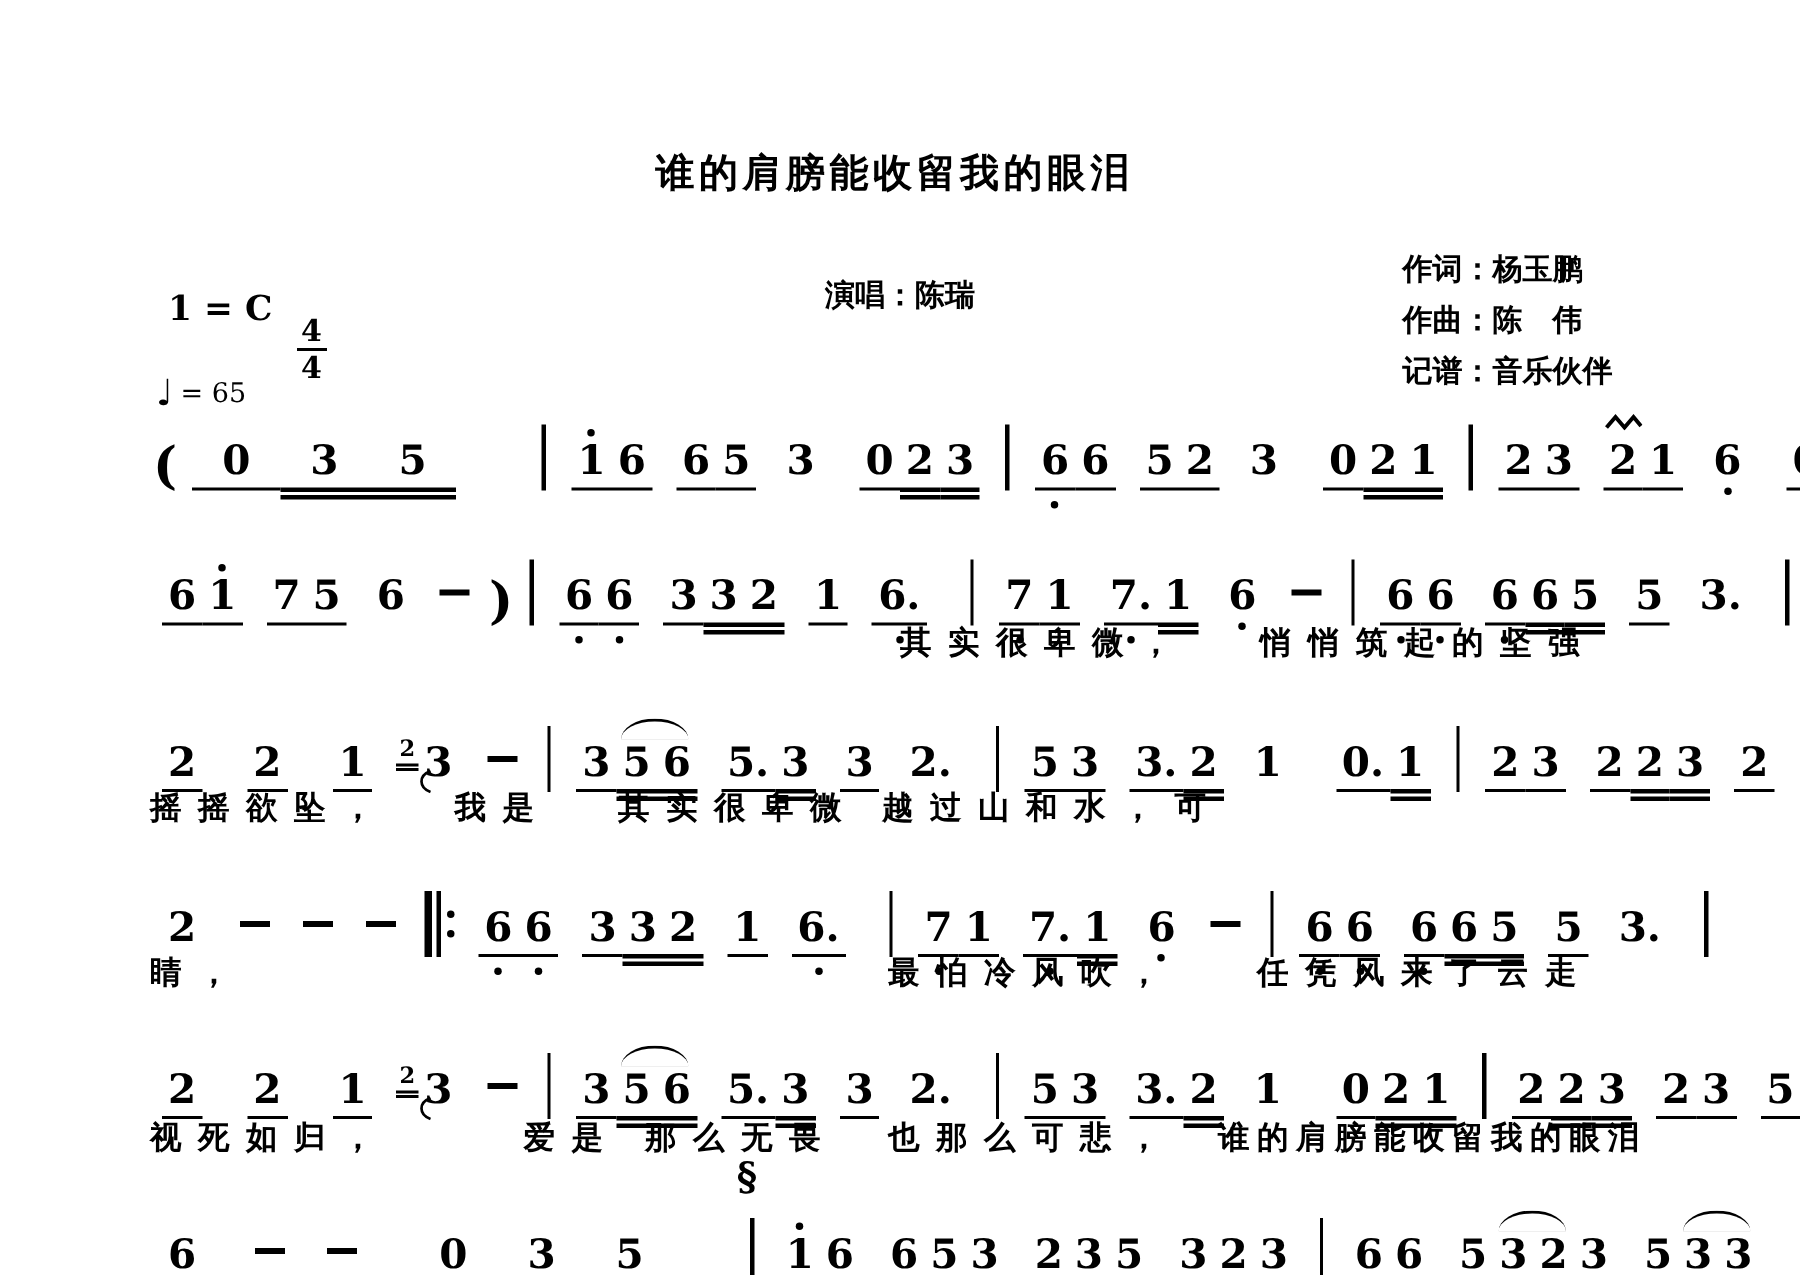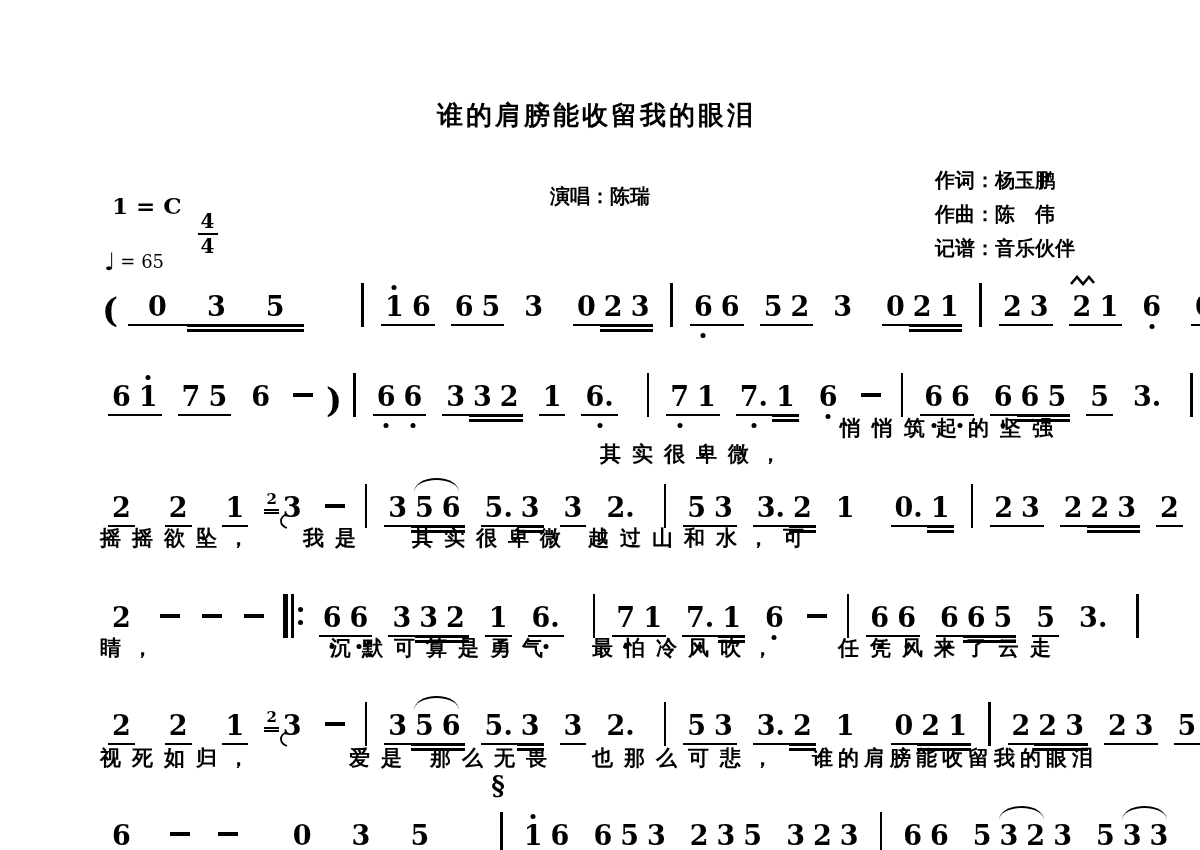--- a/index.html
+++ b/index.html
@@ -91,21 +91,21 @@
 <div class="tempo">
   <span class="qnote">♩</span><span>= 65</span>
 </div>
 
 <div id="score">
     <div class="music-row" style="top: 283px;"><span class="paren">(</span><span class="group"><span class="note u1 wide">0</span><span class="note u2 wide">3</span><span class="note u2 wide">5</span></span><span class="gap" style="width: 40px;"></span><span class="bar"></span><span class="group"><span class="note u1">1<span class="dot hi"></span></span><span class="note u1">6</span></span><span class="group"><span class="note u1">6</span><span class="note u1">5</span></span><span class="group"><span class="note u0">3</span></span><span class="gap" style="width: 10px;"></span><span class="group"><span class="note u1">0</span><span class="note u2">2</span><span class="note u2">3</span></span><span class="bar"></span><span class="group"><span class="note u1">6<span class="dot lo1"></span></span><span class="note u1">6</span></span><span class="group"><span class="note u1">5</span><span class="note u1">2</span></span><span class="group"><span class="note u0">3</span></span><span class="gap" style="width: 10px;"></span><span class="group"><span class="note u1">0</span><span class="note u2">2</span><span class="note u2">1</span></span><span class="bar"></span><span class="group"><span class="note u1">2</span><span class="note u1">3</span></span><span class="group"><span class="note u1">2<span class="mordent"><svg width="26" height="11" viewBox="0 0 26 11">
               <path d="M2 9 L8 2 L14 9 L20 2 L25 8" fill="none" stroke="#000" stroke-width="2.6"></path>
             </svg></span></span><span class="note u1">1</span></span><span class="group"><span class="note u0">6<span class="dot lo0"></span></span></span><span class="gap" style="width: 10px;"></span><span class="group"><span class="note u1">0</span></span></div>
     <div class="music-row" style="top: 373px;"><span class="group"><span class="note u1">6</span><span class="note u1">1<span class="dot hi"></span></span></span><span class="group"><span class="note u1">7</span><span class="note u1">5</span></span><span class="group"><span class="note u0">6</span></span><span class="dash"></span><span class="paren">)</span><span class="bar"></span><span class="group"><span class="note u1">6<span class="dot lo1"></span></span><span class="note u1">6<span class="dot lo1"></span></span></span><span class="group"><span class="note u1">3</span><span class="note u2">3</span><span class="note u2">2</span></span><span class="group"><span class="note u1">1</span></span><span class="group"><span class="note u1">6.<span class="dot lo1"></span></span></span><span class="gap" style="width: 12px;"></span><span class="bar"></span><span class="group"><span class="note u1">7<span class="dot lo1"></span></span><span class="note u1">1</span></span><span class="group"><span class="note u1">7.<span class="dot lo1"></span></span><span class="note u2">1</span></span><span class="group"><span class="note u0">6<span class="dot lo0"></span></span></span><span class="dash"></span><span class="bar"></span><span class="group"><span class="note u1">6<span class="dot lo1"></span></span><span class="note u1">6<span class="dot lo1"></span></span></span><span class="group"><span class="note u1">6<span class="dot lo1"></span></span><span class="note u2">6</span><span class="note u2">5</span></span><span class="group"><span class="note u1">5</span></span><span class="group"><span class="note u0">3.</span></span><span class="gap" style="width: 8px;"></span><span class="bar"></span></div>
     <div class="lyrics-row" style="top: 414px;">
-      <span class="phrase" style="left: 600px; margin-top: 26px;">其实很卑微，</span>
+      <span class="phrase" style="left: 600px;">其实很卑微，</span>
       <span class="phrase" style="left: 840px;">悄悄筑起的坚强</span>
     </div>
     <div class="music-row" style="top: 484px;"><span class="group"><span class="note u1">2</span></span><span class="gap" style="width: 14px;"></span><span class="group"><span class="note u1">2</span></span><span class="gap" style="width: 14px;"></span><span class="group"><span class="note u1">1</span></span><span class="group"><span class="note u2 grace">2<span class="ghook"><svg width="10" height="16" viewBox="0 0 10 16">
               <path d="M9 1 C1 4 1 12 9 15" fill="none" stroke="#000" stroke-width="1.8"></path>
             </svg></span></span><span class="note u0">3</span></span><span class="dash"></span><span class="bar"></span><span class="group"><span class="note u1">3</span><span class="note u2">5</span><span class="note u2">6</span><div class="slur" style="left: 30px; width: 45px;"></div></span><span class="group"><span class="note u1">5.</span><span class="note u2">3</span></span><span class="group"><span class="note u1">3</span></span><span class="group"><span class="note u0">2.</span></span><span class="gap" style="width: 8px;"></span><span class="bar"></span><span class="group"><span class="note u1">5</span><span class="note u1">3</span></span><span class="group"><span class="note u1">3.</span><span class="note u2">2</span></span><span class="group"><span class="note u0">1</span></span><span class="gap" style="width: 16px;"></span><span class="group"><span class="note u1">0.</span><span class="note u2">1</span></span><span class="bar"></span><span class="group"><span class="note u1">2</span><span class="note u1">3</span></span><span class="group"><span class="note u1">2</span><span class="note u2">2</span><span class="note u2">3</span></span><span class="group"><span class="note u1">2</span></span><span class="group"><span class="note u0">3</span></span></div>
     <div class="lyrics-row" style="top: 524px;">
       <span class="phrase" style="left: 100px;">摇摇欲坠，</span>
       <span class="phrase" style="left: 303px;">我是</span>
       <span class="phrase" style="left: 412px;">其实很卑微</span>
       <span class="phrase" style="left: 588px;">越过山和水，</span>
@@ -114,21 +114,20 @@
     <div class="music-row" style="top: 594px;"><span class="group"><span class="note u0">2</span></span><span class="gap" style="width: 6px;"></span><span class="dash"></span><span class="dash"></span><span class="dash"></span><span class="gap" style="width: 6px;"></span><span class="repeat">
         <span class="rb-thick"></span>
         <span class="rb-thin"></span>
         <span class="rdots">
           <span class="rdot"></span>
           <span class="rdot"></span>
         </span>
       </span><span class="group"><span class="note u1">6<span class="dot lo1"></span></span><span class="note u1">6<span class="dot lo1"></span></span></span><span class="group"><span class="note u1">3</span><span class="note u2">3</span><span class="note u2">2</span></span><span class="group"><span class="note u1">1</span></span><span class="group"><span class="note u1">6.<span class="dot lo1"></span></span></span><span class="gap" style="width: 12px;"></span><span class="bar"></span><span class="group"><span class="note u1">7<span class="dot lo1"></span></span><span class="note u1">1</span></span><span class="group"><span class="note u1">7.<span class="dot lo1"></span></span><span class="note u2">1</span></span><span class="group"><span class="note u0">6<span class="dot lo0"></span></span></span><span class="dash"></span><span class="bar"></span><span class="group"><span class="note u1">6<span class="dot lo1"></span></span><span class="note u1">6<span class="dot lo1"></span></span></span><span class="group"><span class="note u1">6<span class="dot lo1"></span></span><span class="note u2">6</span><span class="note u2">5</span></span><span class="group"><span class="note u1">5</span></span><span class="group"><span class="note u0">3.</span></span><span class="gap" style="width: 8px;"></span><span class="bar"></span></div>
     <div class="lyrics-row" style="top: 634px;">
       <span class="phrase" style="left: 100px;">睛，</span>
-      <span class="phrase" style="left: 330px;">沉默可算是勇气</span>
       <span class="phrase" style="left: 838px;">任凭风来了云走</span>
       <span class="phrase" style="left: 592px;">最怕冷风吹，</span>
     </div>
     <div class="music-row" style="top: 702px;"><span class="group"><span class="note u1">2</span></span><span class="gap" style="width: 14px;"></span><span class="group"><span class="note u1">2</span></span><span class="gap" style="width: 14px;"></span><span class="group"><span class="note u1">1</span></span><span class="group"><span class="note u2 grace">2<span class="ghook"><svg width="10" height="16" viewBox="0 0 10 16">
               <path d="M9 1 C1 4 1 12 9 15" fill="none" stroke="#000" stroke-width="1.8"></path>
             </svg></span></span><span class="note u0">3</span></span><span class="dash"></span><span class="bar"></span><span class="group"><span class="note u1">3</span><span class="note u2">5</span><span class="note u2">6</span><div class="slur" style="left: 30px; width: 45px;"></div></span><span class="group"><span class="note u1">5.</span><span class="note u2">3</span></span><span class="group"><span class="note u1">3</span></span><span class="group"><span class="note u0">2.</span></span><span class="gap" style="width: 8px;"></span><span class="bar"></span><span class="group"><span class="note u1">5</span><span class="note u1">3</span></span><span class="group"><span class="note u1">3.</span><span class="note u2">2</span></span><span class="group"><span class="note u0">1</span></span><span class="gap" style="width: 16px;"></span><span class="group"><span class="note u1">0</span><span class="note u2">2</span><span class="note u2">1</span></span><span class="bar"></span><span class="group"><span class="note u1">2</span><span class="note u2">2</span><span class="note u2">3</span></span><span class="group"><span class="note u1">2</span><span class="note u1">3</span></span><span class="group"><span class="note u1">5</span></span></div>
     <div class="lyrics-row" style="top: 744px;">
       <span class="phrase" style="left: 100px;">视死如归，</span>
       <span class="phrase" style="left: 303px; margin-left: 46px;">爱是</span>
       <span class="phrase" style="left: 430px;">那么无畏</span>

